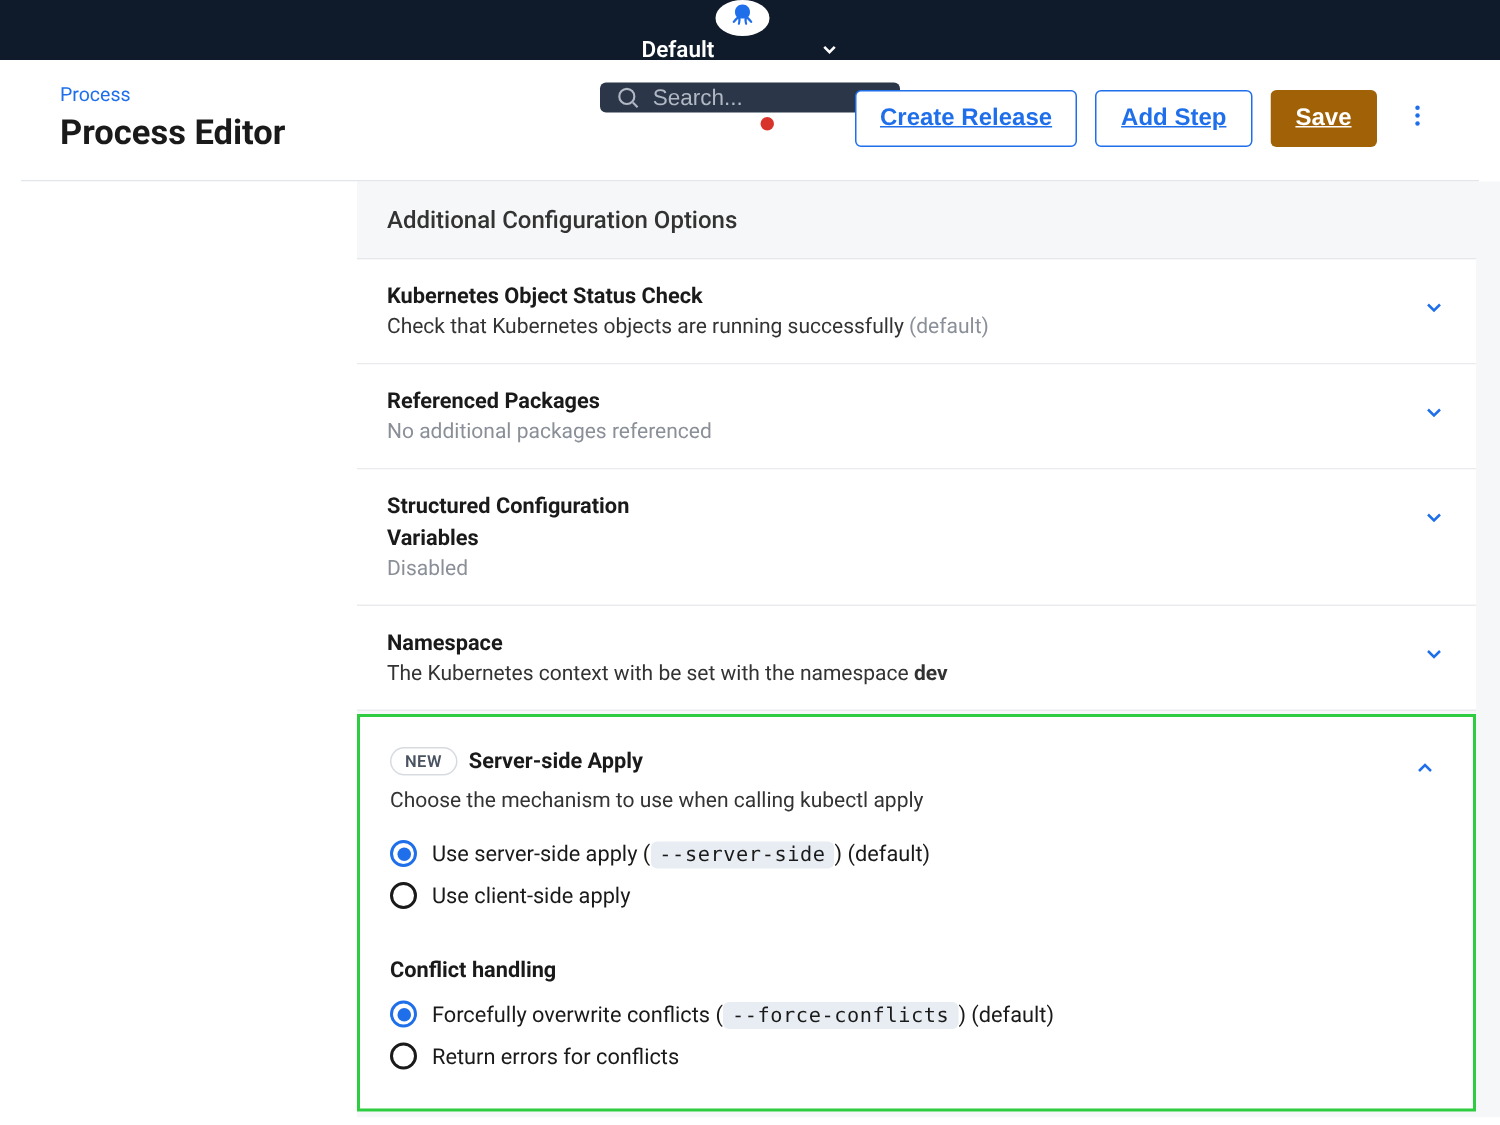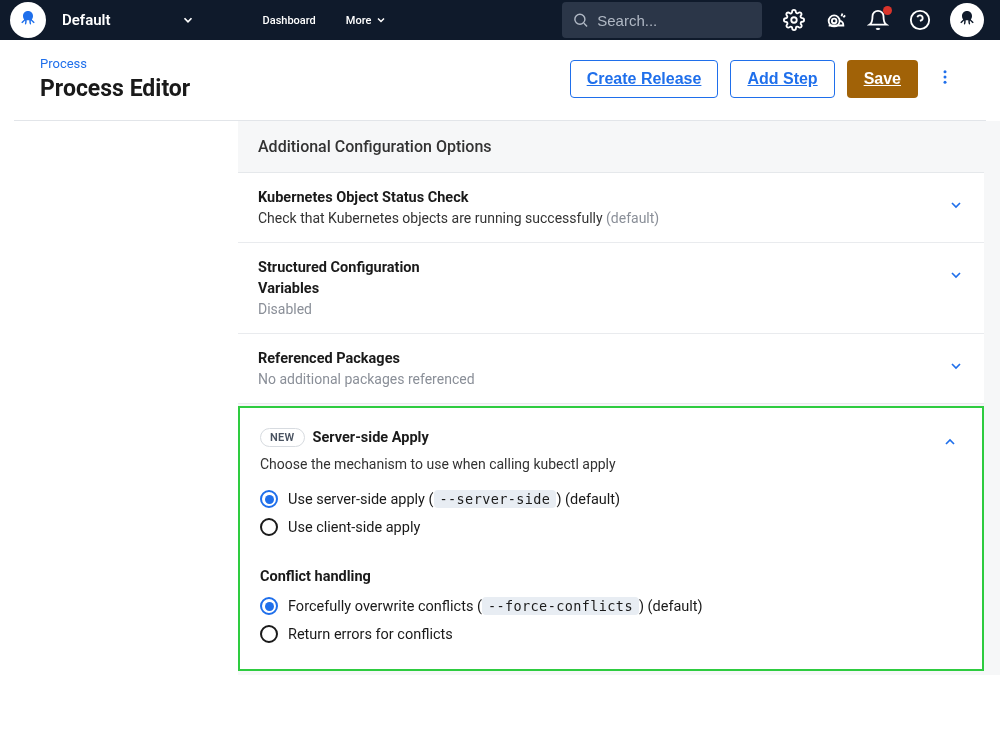--- a/index.html
+++ b/index.html
@@ -1,17 +1,17 @@
 <!DOCTYPE html>
 <html><head>
 <meta charset="utf-8">
 <style>
 * { box-sizing: border-box; margin: 0; padding: 0; }
 body { font-family: -apple-system, BlinkMacSystemFont, "Segoe UI", Roboto, sans-serif; background: #fff; color: #1a1a1a; width: 1000px; }
-.topbar { background: #0f1a2b; height: 40px; display: flex; align-items: center; padding: 0 10px; }
+.topbar { background: #0f1a2b; height: 40px; display: flex; align-items: center; padding: 0 10px; flex-direction: column; }
 .topbar .logo { width: 36px; height: 36px; background: #fff; border-radius: 50%; display: flex; align-items: center; justify-content: center; margin-right: 10px; }
 .topbar .logo svg { width: 24px; height: 24px; }
 .space-select { display: flex; align-items: center; color: #fff; font-weight: 600; font-size: 15px; padding: 0 18px 0 6px; gap: 70px; cursor: pointer; }
 .chevron { width: 14px; height: 14px; }
 .nav-links { display: flex; gap: 30px; margin-left: 50px; }
 .nav-link { color: #fff; font-size: 11px; font-weight: 500; display: flex; align-items: center; gap: 4px; cursor: pointer; }
 .spacer { flex: 1; }
 .search-box { display: flex; align-items: center; background: #2b3648; border-radius: 4px; width: 200px; height: 36px; padding: 0 10px; gap: 8px; }
 .search-box svg { width: 20px; height: 20px; color: #b0b8c4; }
 .search-box input { background: transparent; border: none; outline: none; color: #fff; font-size: 15px; width: 100%; }
@@ -159,39 +159,48 @@
         <h4>Kubernetes Object Status Check</h4>
         <p><span>Check that Kubernetes objects are running successfully </span><span class="muted">(default)</span></p>
       </div>
       <svg class="toggle" viewBox="0 0 24 24" width="16" height="16" fill="none" stroke="#1f6feb" stroke-width="2.5">
           <polyline points="6 9 12 15 18 9"></polyline>
         </svg>
     </div>
 
     <div class="panel">
       <div class="txt">
+        <h4>Referenced Packages</h4>
+        <p class="muted">No additional packages referenced</p>
+      </div>
+      <svg class="toggle" viewBox="0 0 24 24" width="16" height="16" fill="none" stroke="#1f6feb" stroke-width="2.5">
+          <polyline points="6 9 12 15 18 9"></polyline>
+        </svg>
+    </div>
+
+    <div class="panel">
+      <div class="txt">
         <h4>Structured Configuration</h4>
         <h4>Variables</h4>
         <p class="muted">Disabled</p>
       </div>
       <svg class="toggle" viewBox="0 0 24 24" width="16" height="16" fill="none" stroke="#1f6feb" stroke-width="2.5">
           <polyline points="6 9 12 15 18 9"></polyline>
         </svg>
     </div>
 
     <div class="panel">
       <div class="txt">
-        <h4>Referenced Packages</h4>
-        <p class="muted">No additional packages referenced</p>
-      </div>
-      <svg class="toggle" viewBox="0 0 24 24" width="16" height="16" fill="none" stroke="#1f6feb" stroke-width="2.5">
-          <polyline points="6 9 12 15 18 9"></polyline>
-        </svg>
-    </div>
-
+        <h4>Namespace</h4>
+        <p><span>The Kubernetes context with be set with the namespace </span><b>dev</b></p>
+      </div>
+      <svg class="toggle" viewBox="0 0 24 24" width="16" height="16" fill="none" stroke="#1f6feb" stroke-width="2.5">
+          <polyline points="6 9 12 15 18 9"></polyline>
+        </svg>
+    </div>
 
     <div class="expanded-panel">
       <div class="exp-header">
         <div class="exp-header-left">
           <span class="new-badge">NEW</span>
           <h4>Server-side Apply</h4>
         </div>
         <svg class="toggle-up" viewBox="0 0 24 24" width="16" height="16" fill="none" stroke="#1f6feb" stroke-width="2.5">
             <polyline points="18 15 12 9 6 15"></polyline>
           </svg>

